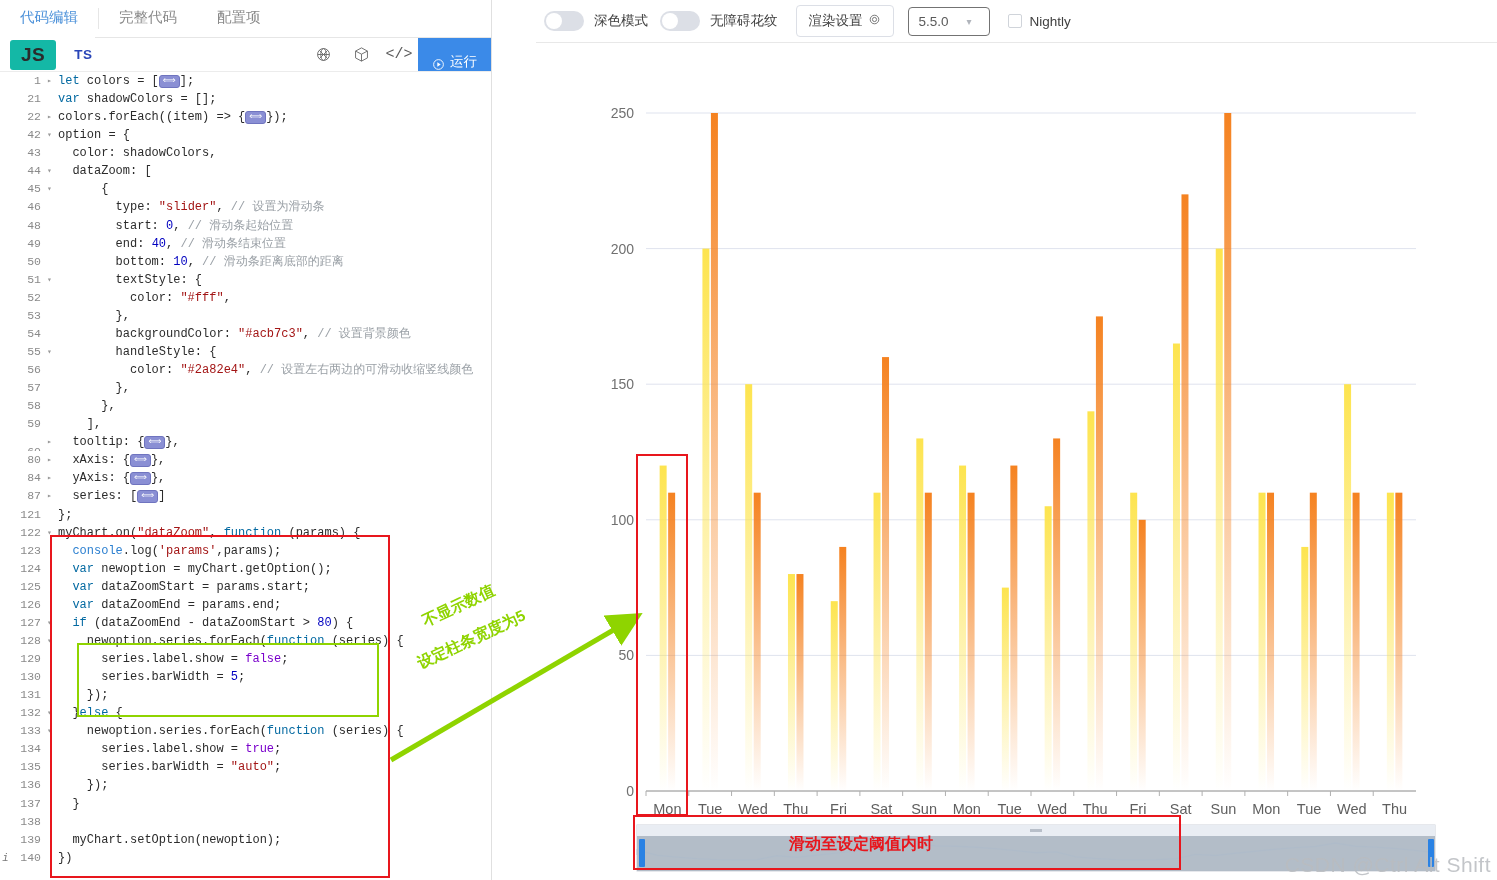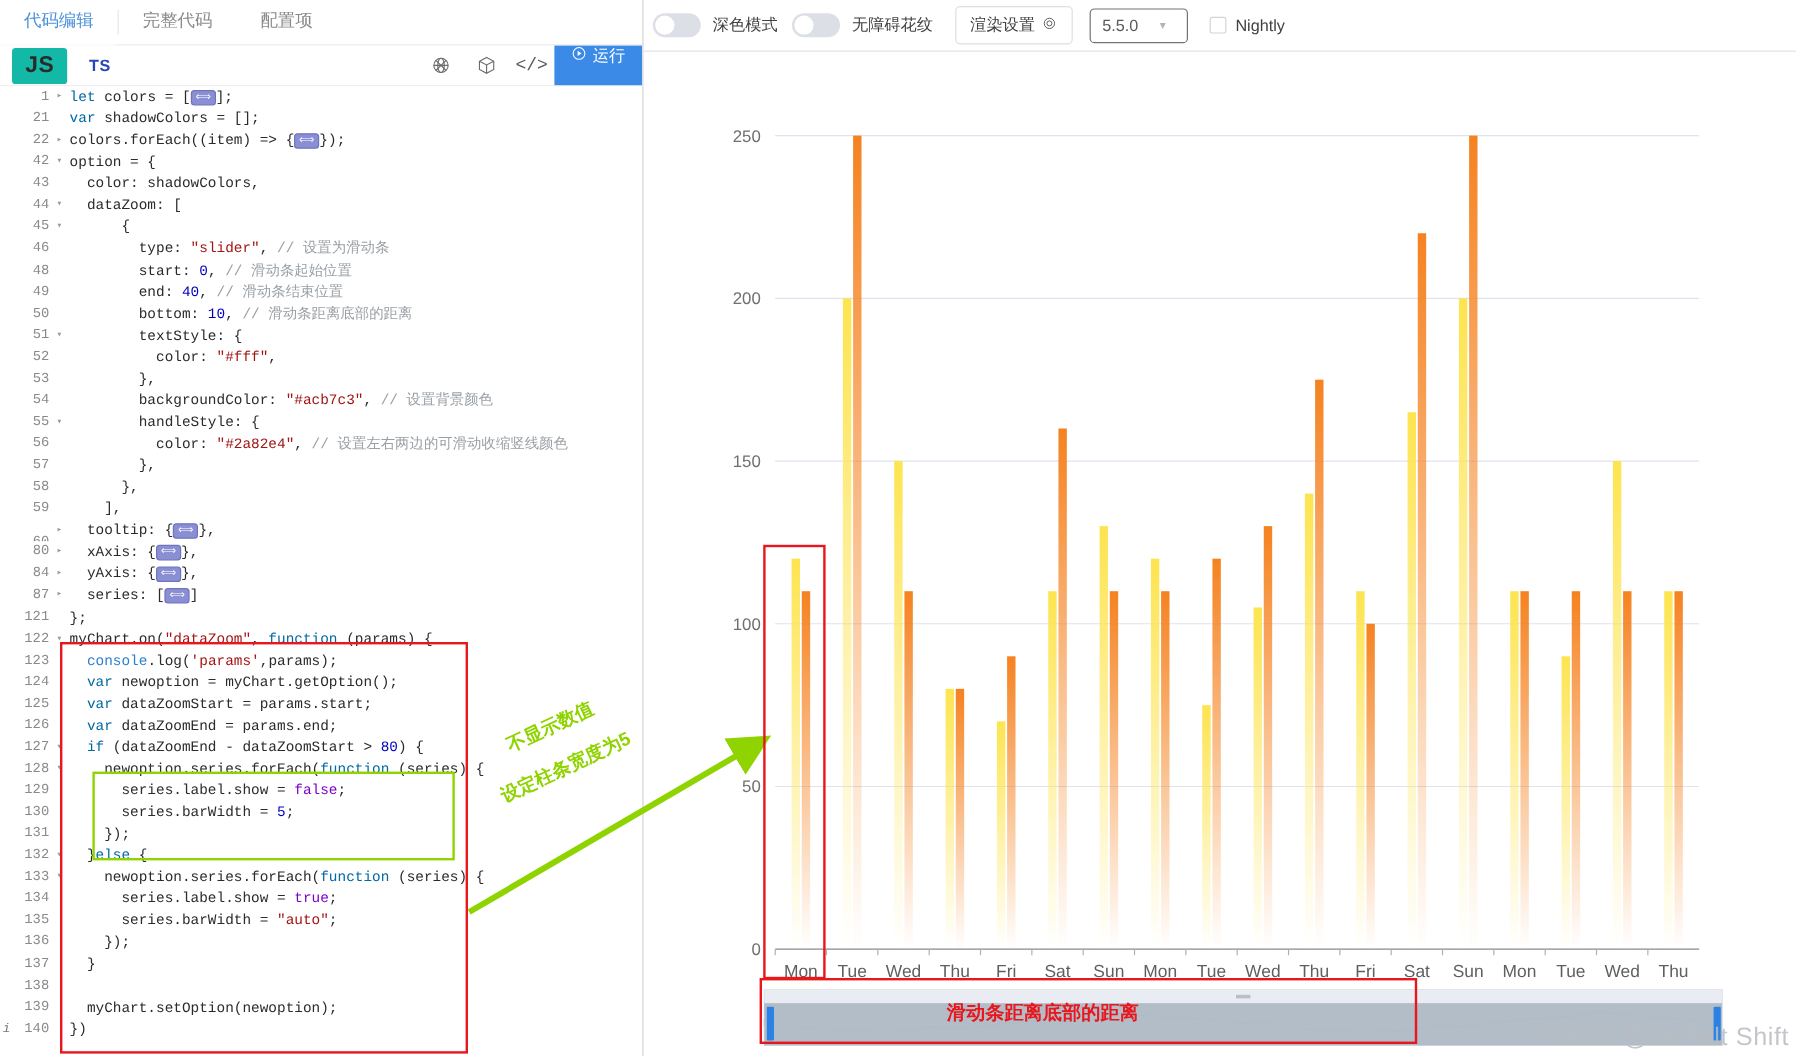--- a/index.html
+++ b/index.html
@@ -1,21 +1,21 @@
 <!DOCTYPE html>
 <html><head>
 <meta charset="utf-8">
 <style>
   * { box-sizing: border-box; margin: 0; padding: 0; }
   html, body {
     width: 1497px; height: 880px;
     font-family: "Liberation Sans", "DejaVu Sans", sans-serif;
     background: #fff; overflow: hidden;
   }
-  .app { position: relative; width: 1497px; height: 880px; display: flex; }
+  .app { position: relative; width: 1497px; height: 880px; display: flex; gap: 44px; }
 
   
   .left-pane {
     width: 536px; height: 880px;
     border-right: 1px solid #e0e0e0;
     display: flex; flex-direction: column;
     background: #fff;
     position: relative;
   }
   .tabbar {
@@ -47,21 +47,21 @@
     color: #2a46b8; font-weight: bold; font-size: 13.5px; padding: 4px 6px; cursor: pointer;
     letter-spacing: .5px;
   }
   .toolbar-right { margin-left: auto; display: flex; align-items: center; height: 100%; }
   .tb-icon {
     width: 38px; height: 100%; display: flex; align-items: center; justify-content: center;
     color: #6b6b6b; cursor: pointer;
   }
   .tb-icon.code { font-size: 15px; font-family: "Liberation Mono", monospace; color:#5a5a5a; }
   .run-btn {
-    background: #3b8ae8; color: #fff; height: 100%; display: flex; align-items: flex-start;
+    background: #3b8ae8; color: #fff; height: 100%; display: flex; align-items: flex-end;
     gap: 5px; padding: 0 14px; font-size: 13.5px; cursor: pointer;
   }
 
   
   .code-area {
     flex: 1; overflow: hidden; position: relative;
     background: #fff;
     font-family: "Liberation Mono", "DejaVu Sans Mono", monospace;
     font-size: 12px; line-height: 18.07px;
   }
@@ -89,21 +89,21 @@
   }
   
   .box-red-code {
     position: absolute; border: 2px solid #e8161d; pointer-events: none;
   }
   .box-green-code {
     position: absolute; border: 2px solid #8fd400; pointer-events: none;
   }
 
   
-  .right-pane { flex: 1; position: relative; background: #737373; }
+  .right-pane { flex: 1; position: relative; background: #0369a1; }
   .top-toolbar {
     height: 43px; display: flex; align-items: center; gap: 0px;
     padding-left: 8px; border-bottom: 1px solid #e8e8e8; background: #fff;
   }
   .switch {
     width: 40px; height: 20px; border-radius: 10px; background: #dcdfe6;
     position: relative; cursor: pointer; flex: none;
   }
   .switch .knob {
     position: absolute; top: 2px; left: 2px; width: 16px; height: 16px;
@@ -393,18 +393,18 @@
         <line x1="10" y1="212" x2="253" y2="70" stroke="#8fd400" stroke-width="5" marker-end="url(#garrow)"></line>
       </svg>
 
       <div class="anno-green-text" style="left:-108px; top:568px;">不显示数值</div>
       <div class="anno-green-text" style="left:-113px; top:610px;">设定柱条宽度为5</div>
 
       <div class="box-red" style="left:100px; top:411px; width:52px; height:362px;"></div>
 
       <div class="box-red" style="left:97px; top:772px; width:548px; height:55px;"></div>
 
-      <div class="slider-text" style="left:253px; top:791px;">滑动条距离底部的距离</div>
+      <div class="slider-text" style="left:253px; top:791px;">滑动至设定阈值内时</div>
 
       <div class="watermark">CSDN @Ctrl Alt Shift</div>
     </div>
   </div>
 </div>
 
 </body></html>

